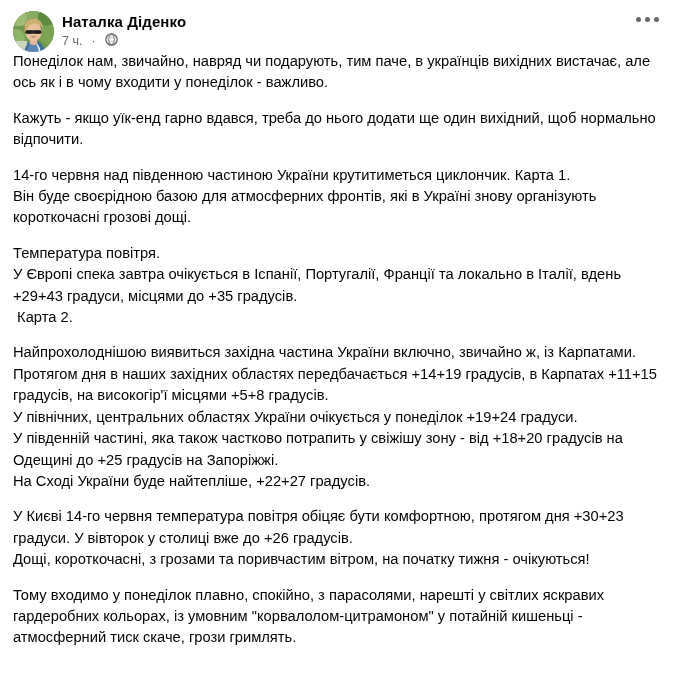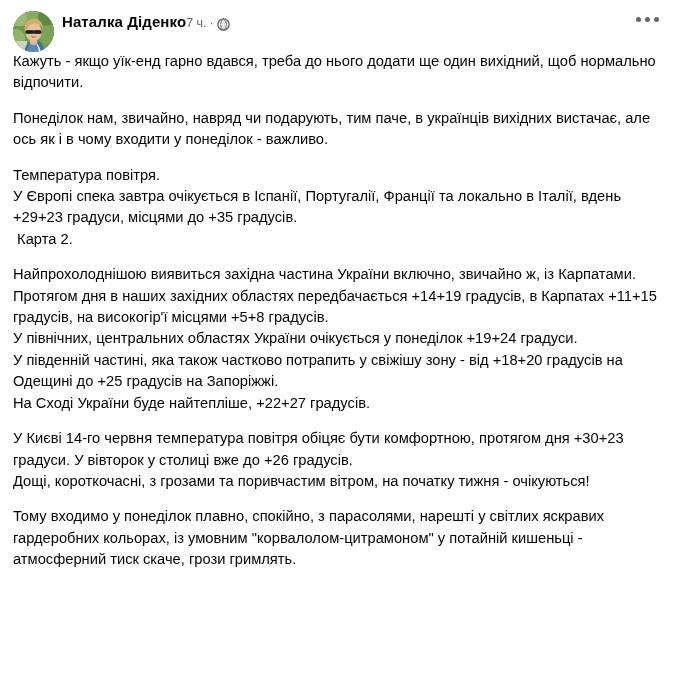--- a/index.html
+++ b/index.html
@@ -34,39 +34,40 @@
     border-radius: 50%;
     overflow: hidden;
     flex: 0 0 41px;
     position: relative;
     background: #5e8a43;
   }
   .avatar svg { display: block; }
   .header-texts {
     margin-left: 8px;
     display: flex;
-    flex-direction: row;
+    flex-direction: column;
     justify-content: flex-start;
     padding-top: 1px;
   }
   .author-name {
     font-size: 15px;
     font-weight: bold;
     color: #050505;
     line-height: 19px;
     letter-spacing: 0.1px;
     white-space: nowrap;
   }
   .meta-row {
     display: flex;
-    align-items: flex-end;
+    align-items: flex-start;
     margin-top: 2px;
     color: #65676b;
     font-size: 12.5px;
     line-height: 16px;
+    gap: 6px;
   }
   .meta-time { color: #65676b; }
   .meta-dot {
     margin: 0 3px;
     color: #65676b;
     font-size: 12.5px;
   }
   .globe-icon {
     display: inline-flex;
     align-items: center;
@@ -160,24 +161,26 @@
     </div>
 
     <div class="menu-dots">
       <span></span>
       <span></span>
       <span></span>
     </div>
   </div>
 
   <div class="post-body">
+    <p class="para">Понеділок нам, звичайно, навряд чи подарують, тим паче, в українців вихідних вистачає, але ось як і в чому входити у понеділок - важливо.</p>
     <p class="para">Кажуть - якщо уїк-енд гарно вдався, треба до нього додати ще один вихідний, щоб нормально відпочити.</p>
-    <p class="para">Понеділок нам, звичайно, навряд чи подарують, тим паче, в українців вихідних вистачає, але ось як і в чому входити у понеділок - важливо.</p>
+    <p class="para">14-го червня над південною частиною України крутитиметься циклончик. Карта 1.
+Він буде своєрідною базою для атмосферних фронтів, які в Україні знову організують короткочасні грозові дощі.</p>
     <p class="para">Температура повітря.
-У Європі спека завтра очікується в Іспанії, Португалії, Франції та локально в Італії, вдень +29+23 градуси, місцями до +35 градусів.
+У Європі спека завтра очікується в Іспанії, Португалії, Франції та локально в Італії, вдень +29+43 градуси, місцями до +35 градусів.
  Карта 2.</p>
     <p class="para">Найпрохолоднішою виявиться західна частина України включно, звичайно ж, із Карпатами.
 Протягом дня в наших західних областях передбачається +14+19 градусів, в Карпатах +11+15 градусів, на високогір'ї місцями +5+8 градусів.
 У північних, центральних областях України очікується у понеділок +19+24 градуси.
 У південній частині, яка також частково потрапить у свіжішу зону - від +18+20 градусів на Одещині до +25 градусів на Запоріжжі.
 На Сході України буде найтепліше, +22+27 градусів.</p>
     <p class="para">У Києві 14-го червня температура повітря обіцяє бути комфортною, протягом дня +30+23 градуси. У вівторок у столиці вже до +26 градусів.
 Дощі, короткочасні, з грозами та поривчастим вітром, на початку тижня - очікуються!</p>
     <p class="para">Тому входимо у понеділок плавно, спокійно, з парасолями, нарешті у світлих яскравих гардеробних кольорах, із умовним "корвалолом-цитрамоном" у потайній кишеньці - атмосферний тиск скаче, грози гримлять.</p>
 

